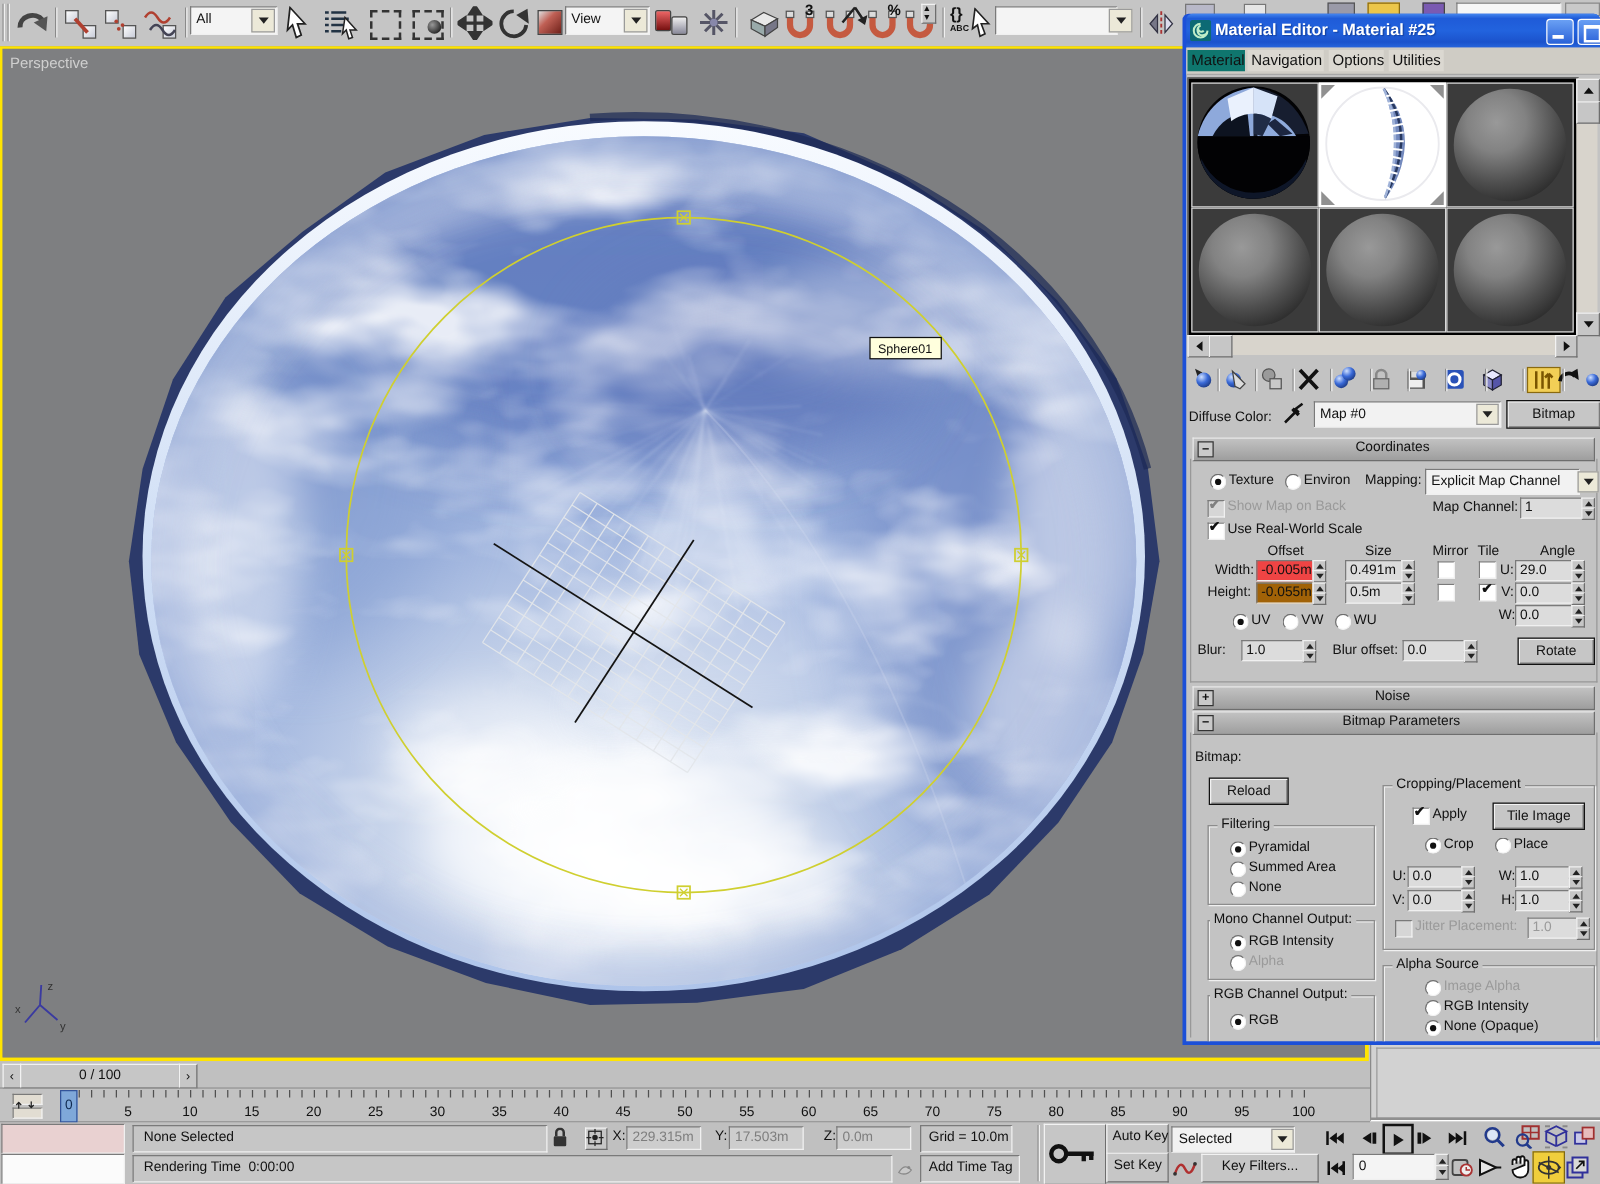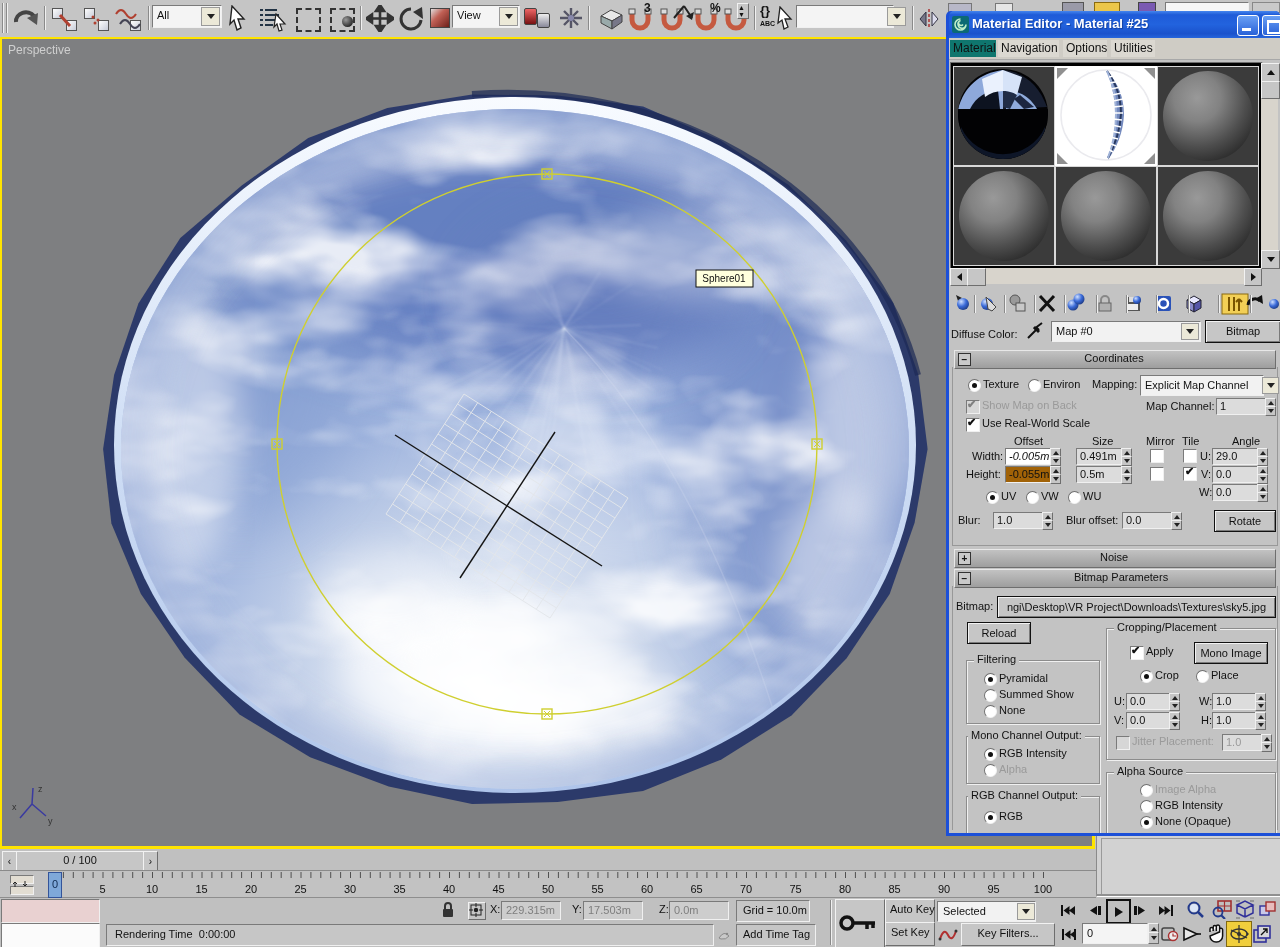--- a/index.html
+++ b/index.html
@@ -541,21 +541,21 @@
         <div class="abs sk" style="left:17px;top:380px;width:12px;height:12px;background:#fff;">
           <div class="t" style="position:absolute;left:0px;top:-3px;font-weight:700;color:#111;font-size:11px">✔</div>
         </div>
         <div class="abs t " style="left:33px;top:379px;color:#111">Use Real-World Scale</div>
         <div class="abs t " style="left:65px;top:397px;">Offset</div>
         <div class="abs t " style="left:143px;top:397px;">Size</div>
         <div class="abs t " style="left:197px;top:397px;">Mirror</div>
         <div class="abs t " style="left:233px;top:397px;">Tile</div>
         <div class="abs t " style="left:283px;top:397px;">Angle</div>
         <div class="abs t " style="left:23px;top:412px;">Width:</div>
-        <div class="abs sk" style="left:56px;top:410px;width:44px;height:15px;background:#ffffff;font-style:italic;">
+        <div class="abs sk" style="left:56px;top:410px;width:44px;height:15px;background:#ef4444;">
           <div class="t" style="position:absolute;left:3px;top:1px;">-0.005m</div>
         </div>
         <div class="abs " style="left:101px;top:410px;width:9px;height:16px;">
           <div class="abs" style="left:0;top:0;width:9px;height:8px;border:1px solid;border-color:#f0f0f0 #6e6e6e #6e6e6e #f0f0f0;background:#c6c6c6;display:flex;align-items:center;justify-content:center;">
             <div style="width:0;height:0;border-left:3px solid transparent;border-right:3px solid transparent;border-bottom:4px solid #222"></div>
           </div>
           <div class="abs" style="left:0;top:8px;width:9px;height:8px;border:1px solid;border-color:#f0f0f0 #6e6e6e #6e6e6e #f0f0f0;background:#c6c6c6;display:flex;align-items:center;justify-content:center;">
             <div style="width:0;height:0;border-left:3px solid transparent;border-right:3px solid transparent;border-top:4px solid #222"></div>
           </div>
         </div>
@@ -671,34 +671,31 @@
           <span class="t">Rotate</span>
         </div>
         <div class="abs " style="left:5px;top:511px;width:320px;height:17px;background:linear-gradient(180deg,#c2c2c2,#9e9e9e);border:1px solid;border-color:#e8e8e8 #6e6e6e #6e6e6e #e8e8e8"></div>
         <div class="abs " style="left:9px;top:514px;width:11px;height:11px;border:1px solid #333;background:#c9c9c9;display:flex;align-items:center;justify-content:center;font-size:10px;font-weight:700;line-height:9px">+</div>
         <div class="abs t " style="left:125px;top:513px;width:80px;text-align:center">Noise</div>
         <div class="abs " style="left:5px;top:531px;width:320px;height:17px;background:linear-gradient(180deg,#c2c2c2,#9e9e9e);border:1px solid;border-color:#e8e8e8 #6e6e6e #6e6e6e #e8e8e8"></div>
         <div class="abs " style="left:9px;top:534px;width:11px;height:11px;border:1px solid #333;background:#c9c9c9;display:flex;align-items:center;justify-content:center;font-size:10px;font-weight:700;line-height:9px">−</div>
         <div class="abs t " style="left:125px;top:533px;width:80px;text-align:center">Bitmap Parameters</div>
         <div class="abs " style="left:3px;top:548px;width:324px;height:244px;border:1px solid #989898;border-top:none;border-bottom:none"></div>
         <div class="abs t " style="left:7px;top:562px;">Bitmap:</div>
-        <div class="abs btn" style="left:48px;top:558px;width:277px;height:20px;overflow:hidden">
-          <span class="t" style="font-size:11px">ngi\Desktop\VR Project\Downloads\Textures\sky5.jpg</span>
-        </div>
         <div class="abs btn" style="left:18px;top:584px;width:62px;height:20px;">
           <span class="t">Reload</span>
         </div>
         <div class="abs " style="left:17px;top:622px;width:132px;height:62px;border:1px solid #8c8c8c;box-shadow:1px 1px 0 #f0f0f0 inset, 1px 1px 0 #f0f0f0;"></div>
         <div class="abs t " style="left:25px;top:615px;background:#c3c3c3;padding:0 3px;">Filtering</div>
         <div class="abs " style="left:35px;top:635px;width:11px;height:11px;border-radius:50%;border:1px solid;border-color:#6e6e6e #f2f2f2 #f2f2f2 #6e6e6e;background:#fff;">
           <div class="abs" style="left:3px;top:3px;width:5px;height:5px;border-radius:50%;background:#111"></div>
         </div>
         <div class="abs t " style="left:50px;top:634px;color:#111">Pyramidal</div>
         <div class="abs " style="left:35px;top:651px;width:11px;height:11px;border-radius:50%;border:1px solid;border-color:#6e6e6e #f2f2f2 #f2f2f2 #6e6e6e;background:#fff;"></div>
-        <div class="abs t " style="left:50px;top:650px;color:#111">Summed Show</div>
+        <div class="abs t " style="left:50px;top:650px;color:#111">Summed Area</div>
         <div class="abs " style="left:35px;top:667px;width:11px;height:11px;border-radius:50%;border:1px solid;border-color:#6e6e6e #f2f2f2 #f2f2f2 #6e6e6e;background:#fff;"></div>
         <div class="abs t " style="left:50px;top:666px;color:#111">None</div>
         <div class="abs " style="left:17px;top:698px;width:132px;height:46px;border:1px solid #8c8c8c;box-shadow:1px 1px 0 #f0f0f0 inset, 1px 1px 0 #f0f0f0;"></div>
         <div class="abs t " style="left:19px;top:691px;background:#c3c3c3;padding:0 3px;">Mono Channel Output:</div>
         <div class="abs " style="left:35px;top:710px;width:11px;height:11px;border-radius:50%;border:1px solid;border-color:#6e6e6e #f2f2f2 #f2f2f2 #6e6e6e;background:#fff;">
           <div class="abs" style="left:3px;top:3px;width:5px;height:5px;border-radius:50%;background:#111"></div>
         </div>
         <div class="abs t " style="left:50px;top:709px;color:#111">RGB Intensity</div>
         <div class="abs " style="left:35px;top:726px;width:11px;height:11px;border-radius:50%;border:1px solid;border-color:#6e6e6e #f2f2f2 #f2f2f2 #6e6e6e;background:#fff;"></div>
         <div class="abs t " style="left:50px;top:725px;color:#9a9a9a">Alpha</div>
@@ -708,21 +705,21 @@
           <div class="abs" style="left:3px;top:3px;width:5px;height:5px;border-radius:50%;background:#111"></div>
         </div>
         <div class="abs t " style="left:50px;top:772px;color:#111">RGB</div>
         <div class="abs " style="left:157px;top:590px;width:168px;height:130px;border:1px solid #8c8c8c;box-shadow:1px 1px 0 #f0f0f0 inset, 1px 1px 0 #f0f0f0;"></div>
         <div class="abs t " style="left:165px;top:583px;background:#c3c3c3;padding:0 3px;">Cropping/Placement</div>
         <div class="abs sk" style="left:181px;top:608px;width:12px;height:12px;background:#fff;">
           <div class="t" style="position:absolute;left:0px;top:-3px;font-weight:700;color:#111;font-size:11px">✔</div>
         </div>
         <div class="abs t " style="left:197px;top:607px;color:#111">Apply</div>
         <div class="abs btn" style="left:245px;top:604px;width:72px;height:20px;">
-          <span class="t">Mono Image</span>
+          <span class="t">Tile Image</span>
         </div>
         <div class="abs " style="left:191px;top:632px;width:11px;height:11px;border-radius:50%;border:1px solid;border-color:#6e6e6e #f2f2f2 #f2f2f2 #6e6e6e;background:#fff;">
           <div class="abs" style="left:3px;top:3px;width:5px;height:5px;border-radius:50%;background:#111"></div>
         </div>
         <div class="abs t " style="left:206px;top:631px;color:#111">Crop</div>
         <div class="abs " style="left:247px;top:632px;width:11px;height:11px;border-radius:50%;border:1px solid;border-color:#6e6e6e #f2f2f2 #f2f2f2 #6e6e6e;background:#fff;"></div>
         <div class="abs t " style="left:262px;top:631px;color:#111">Place</div>
         <div class="abs t " style="left:165px;top:657px;">U:</div>
         <div class="abs sk" style="left:177px;top:655px;width:42px;height:15px;background:#dcdcdc;">
           <div class="t" style="position:absolute;left:3px;top:1px;">0.0</div>
@@ -940,20 +937,23 @@
       <rect x="1033.1" y="0" width="1" height="6" fill="#505050"></rect>
       <rect x="1043.0" y="0" width="1" height="6" fill="#505050"></rect>
       <text x="1043.0" y="21" font-size="11" text-anchor="middle" fill="#111" font-family="Liberation Sans">100</text>
     </svg>
     <div class="abs " style="left:48px;top:872px;width:12px;height:24px;background:#7fa8d9;border:1px solid #33549a">
       <div class="t" style="position:absolute;left:3px;top:5px;color:#102a50">0</div>
     </div>
     <div class="abs " style="left:0px;top:898px;width:1280px;height:49px;background:#c0c0c0"></div>
     <div class="abs sk" style="left:1px;top:899px;width:97px;height:22px;background:#e9d1d1"></div>
     <div class="abs sk" style="left:1px;top:923px;width:97px;height:23px;background:#fbfbfb"></div>
+    <div class="abs sk" style="left:106px;top:900px;width:330px;height:20px;background:#c6c6c6">
+      <div class="t" style="position:absolute;left:8px;top:3px">None Selected</div>
+    </div>
     <svg class="abs" style="left:441px;top:902px" width="14" height="16" viewBox="0 0 14 16">
 <rect x="2" y="7" width="10" height="8" rx="1" fill="#333"></rect>
 <path d="M4 7 V4 a3 3 0 0 1 6 0 V7" fill="none" stroke="#333" stroke-width="2"></path>
     </svg>
     <div class="abs rb" style="left:468px;top:902px;width:16px;height:16px;"><svg width="14" height="14" viewBox="0 0 14 14">
         <rect x="2" y="2" width="10" height="10" fill="none" stroke="#222"></rect>
         <circle cx="7" cy="7" r="2.2" fill="#222"></circle>
         <path d="M7 0 V4 M7 10 V14 M0 7 H4 M10 7 H14" stroke="#222"></path>
       </svg></div>
     <div class="abs t " style="left:490px;top:903px;">X:</div>

